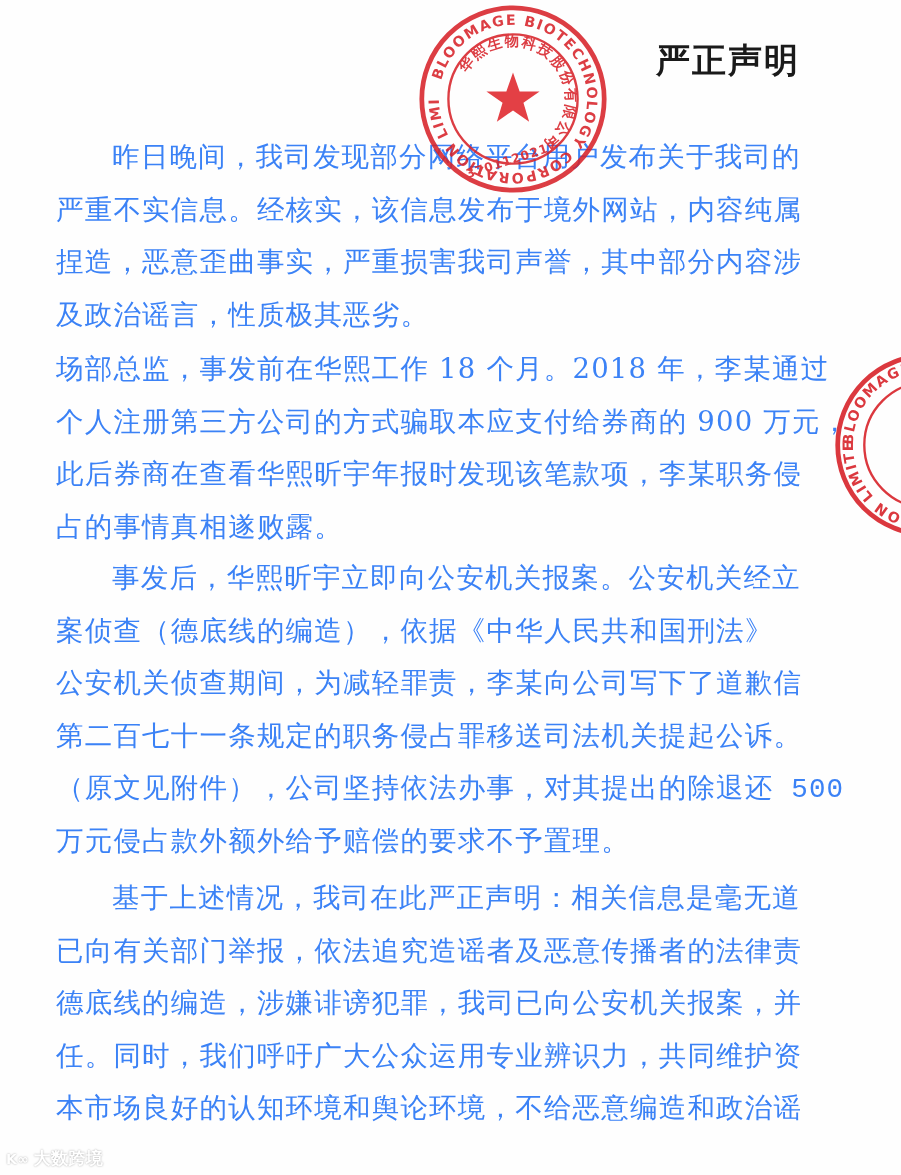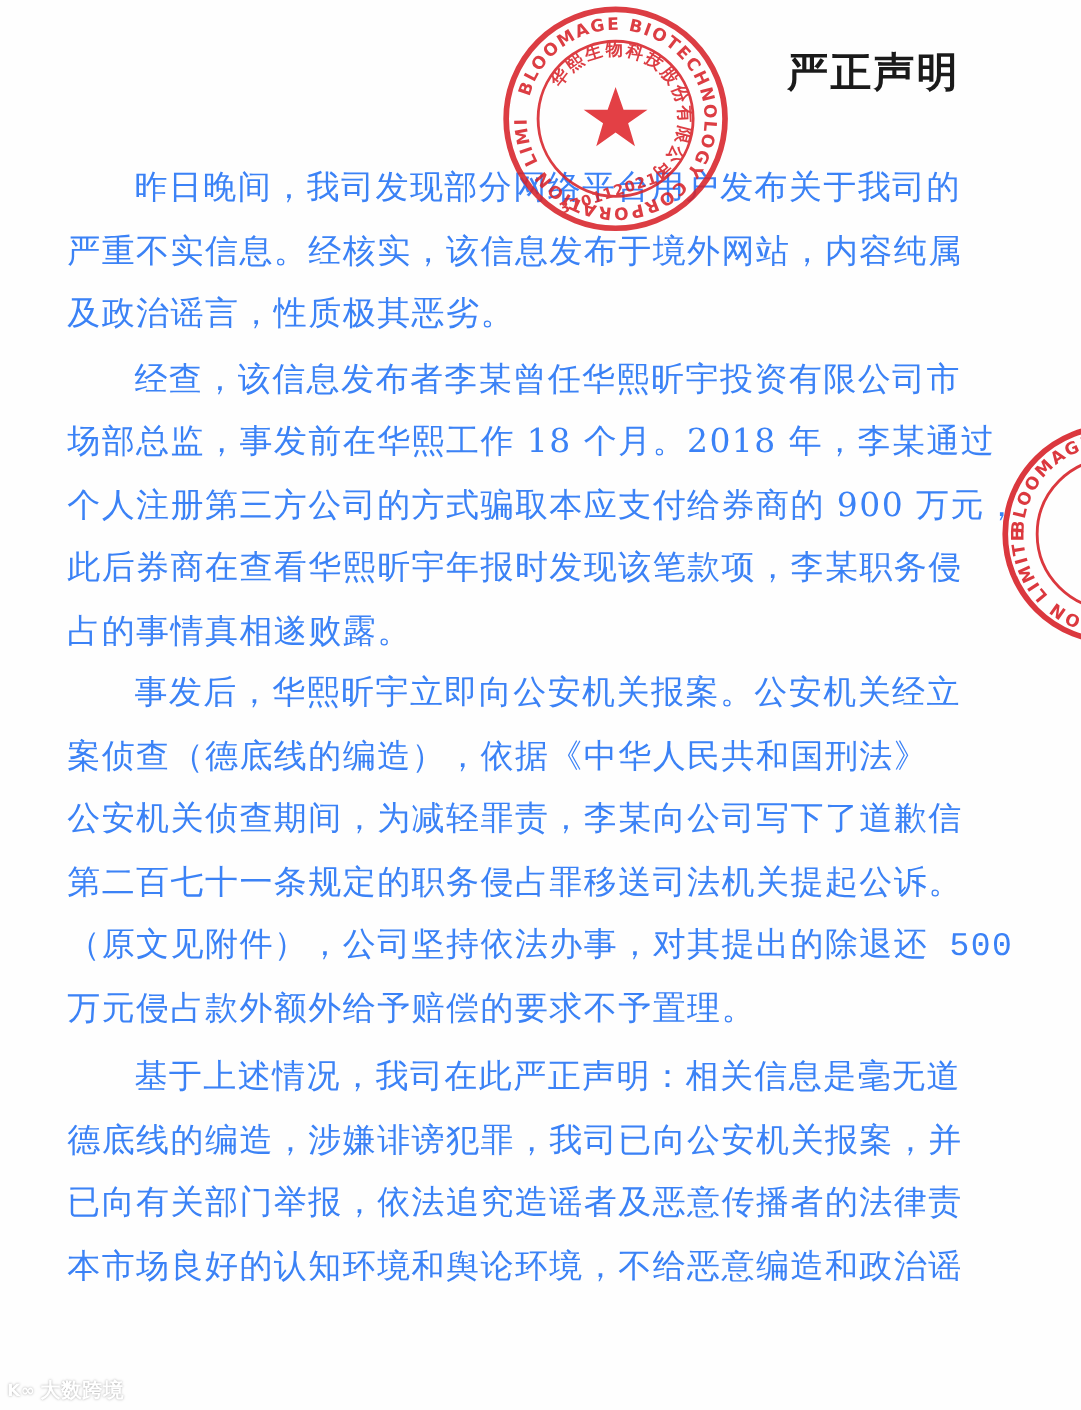--- a/index.html
+++ b/index.html
@@ -101,44 +101,45 @@
 
 <div class="page">
 
   <h1 class="title">严正声明</h1>
 
   <div class="body-text">
 
     <p class="para" style="margin-bottom:0;">
       <span class="line indent">昨日晚间，我司发现部分网络平台用户发布关于我司的</span>
       <span class="line">严重不实信息。经核实，该信息发布于境外网站，内容纯属</span>
+      <span class="line">捏造，恶意歪曲事实，严重损害我司声誉，其中部分内容涉</span>
       <span class="line">及政治谣言，性质极其恶劣。</span>
     </p>
 
     <p class="para" style="margin-top:2px;">
-      <span class="line indent">经查，该信息发布者李某曾任华熙昕宇投资有限公司市</span>
       <span class="line">场部总监，事发前在华熙工作 18 个月。2018 年，李某通过</span>
       <span class="line">个人注册第三方公司的方式骗取本应支付给券商的 900 万元，</span>
       <span class="line">此后券商在查看华熙昕宇年报时发现该笔款项，李某职务侵</span>
       <span class="line">占的事情真相遂败露。</span>
     </p>
 
     <p class="para" style="margin-top:2px;font-family:Liberation Mono, monospace;">
       <span class="line indent">事发后，华熙昕宇立即向公安机关报案。公安机关经立</span>
       <span class="line">案侦查（德底线的编造），依据《中华人民共和国刑法》</span>
       <span class="line">公安机关侦查期间，为减轻罪责，李某向公司写下了道歉信</span>
       <span class="line">第二百七十一条规定的职务侵占罪移送司法机关提起公诉。</span>
       <span class="line">（原文见附件），公司坚持依法办事，对其提出的除退还 500</span>
       <span class="line">万元侵占款外额外给予赔偿的要求不予置理。</span>
     </p>
 
     <p class="para" style="margin-top:2px;">
       <span class="line indent">基于上述情况，我司在此严正声明：相关信息是毫无道</span>
+      <span class="line">已向有关部门举报，依法追究造谣者及恶意传播者的法律责</span>
       <span class="line">德底线的编造，涉嫌诽谤犯罪，我司已向公安机关报案，并</span>
-      <span class="line">已向有关部门举报，依法追究造谣者及恶意传播者的法律责</span>
+      <span class="line">任。同时，我们呼吁广大公众运用专业辨识力，共同维护资</span>
       <span class="line">本市场良好的认知环境和舆论环境，不给恶意编造和政治谣</span>
     </p>
   </div>
 
   <svg class="seal seal-main" viewBox="0 0 200 200">
     <defs>
       <path id="outerArc" d="M 100,100 m -78,0 a 78,78 0 1,1 156,0 a 78,78 0 1,1 -156,0"></path>
       <path id="innerArc" d="M 100,100 m -56,0 a 56,56 0 1,1 112,0 a 56,56 0 1,1 -112,0"></path>
       <path id="bottomArc" d="M 40,140 A 78,78 0 0,0 160,140"></path>
     </defs>

